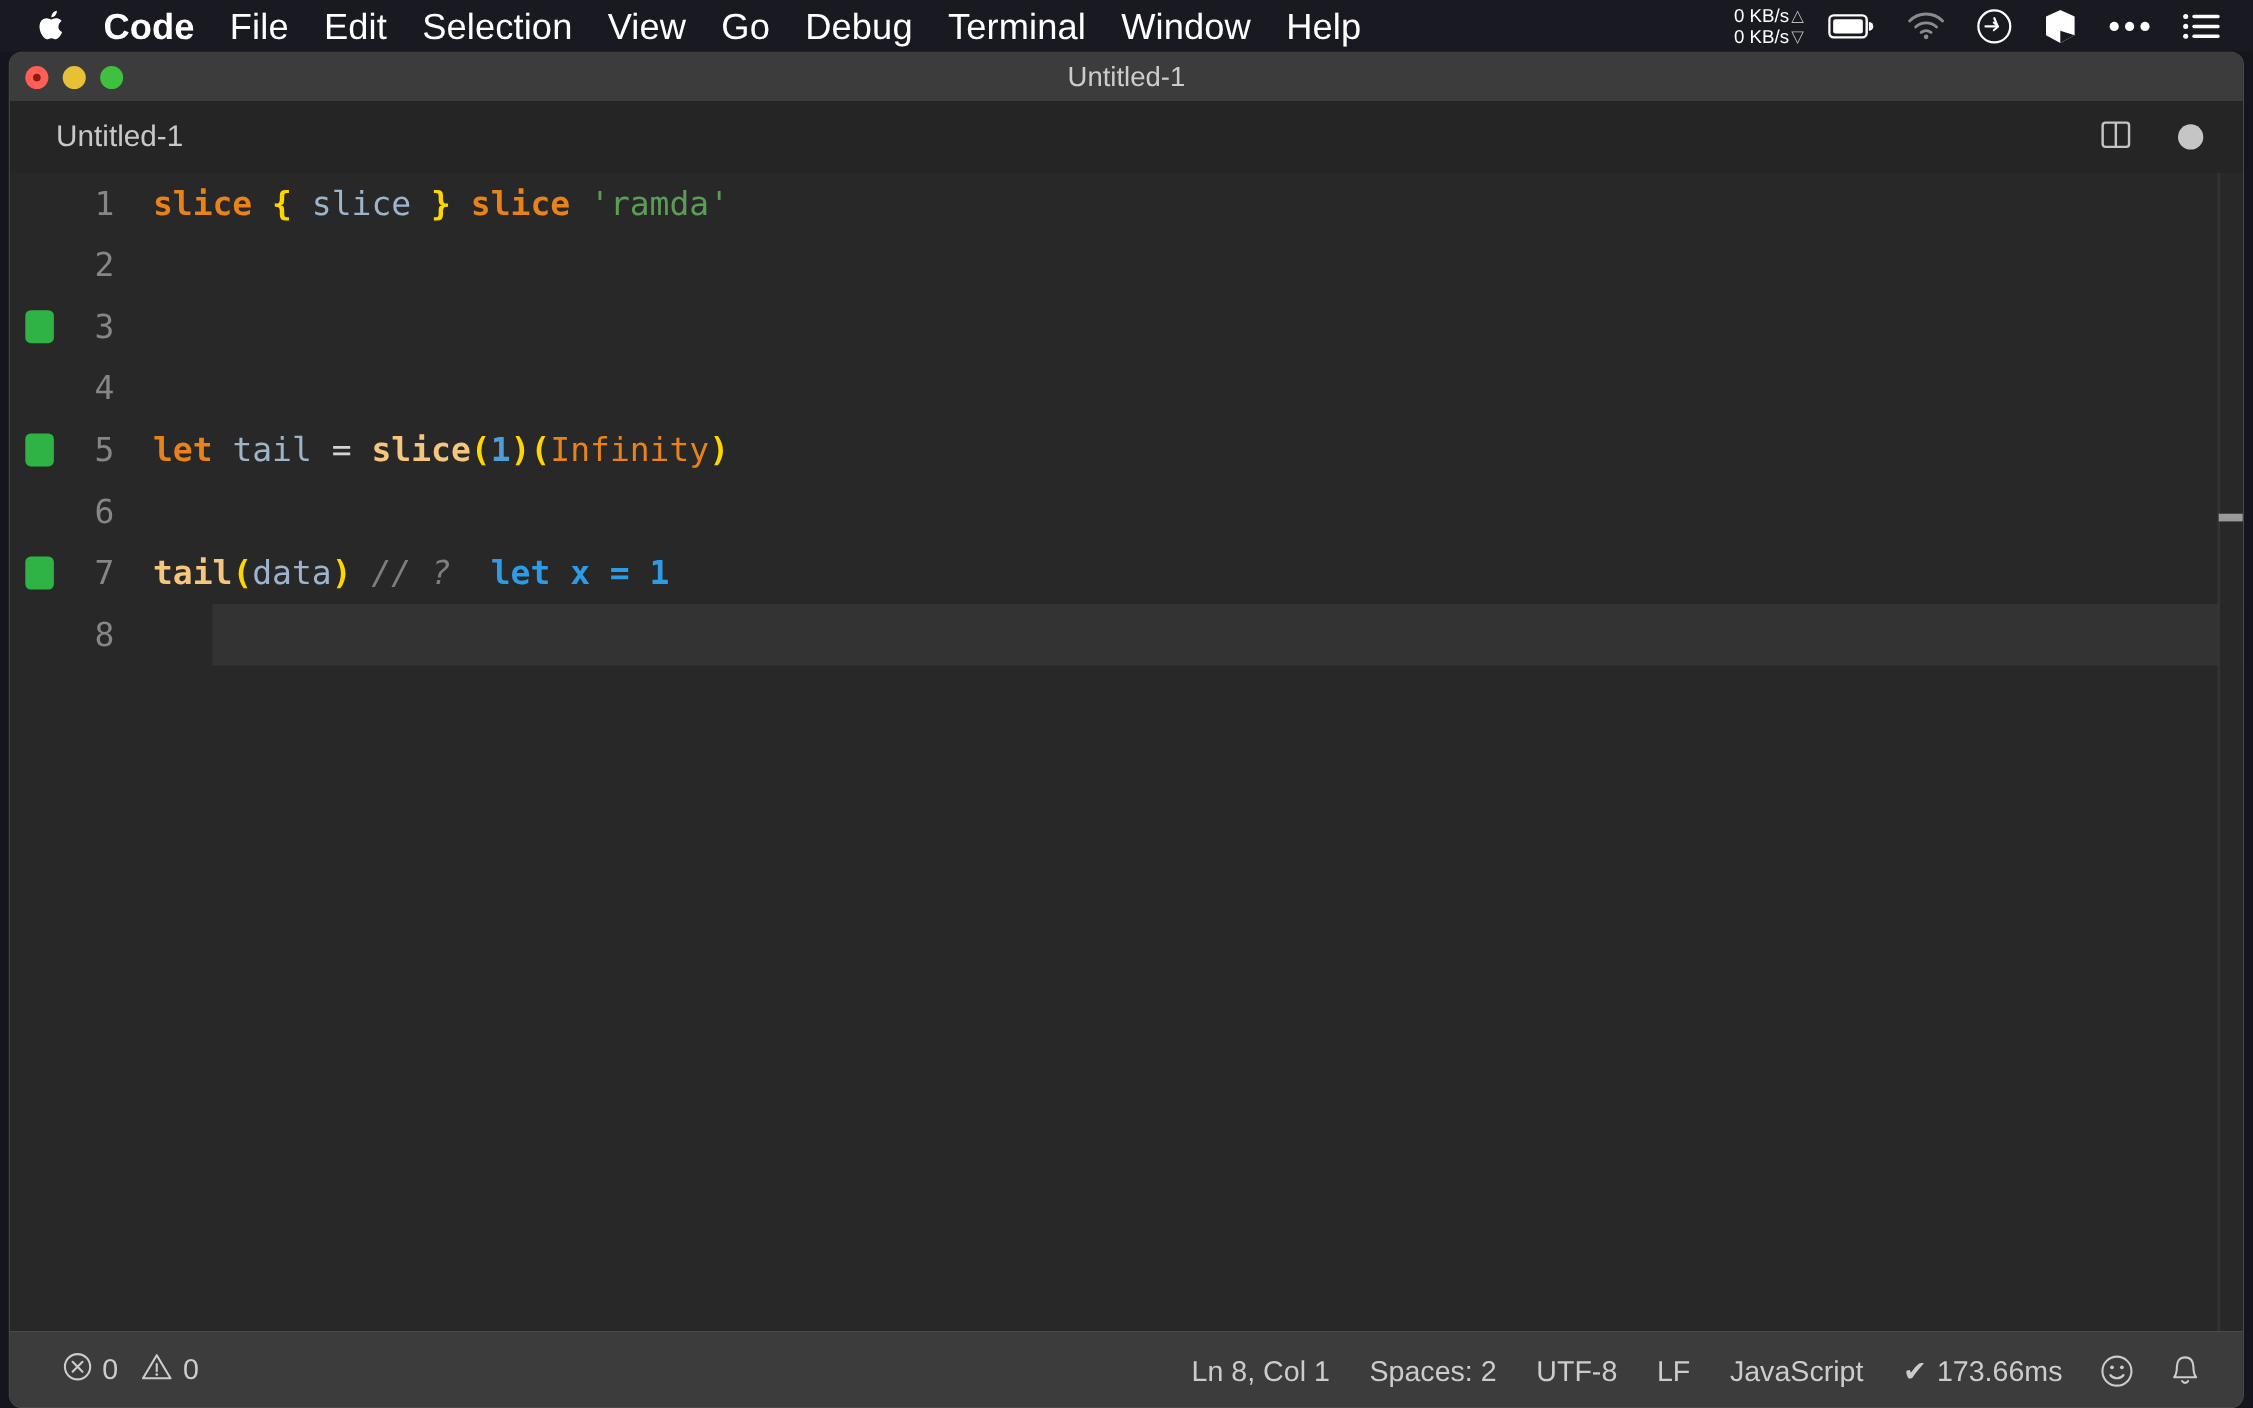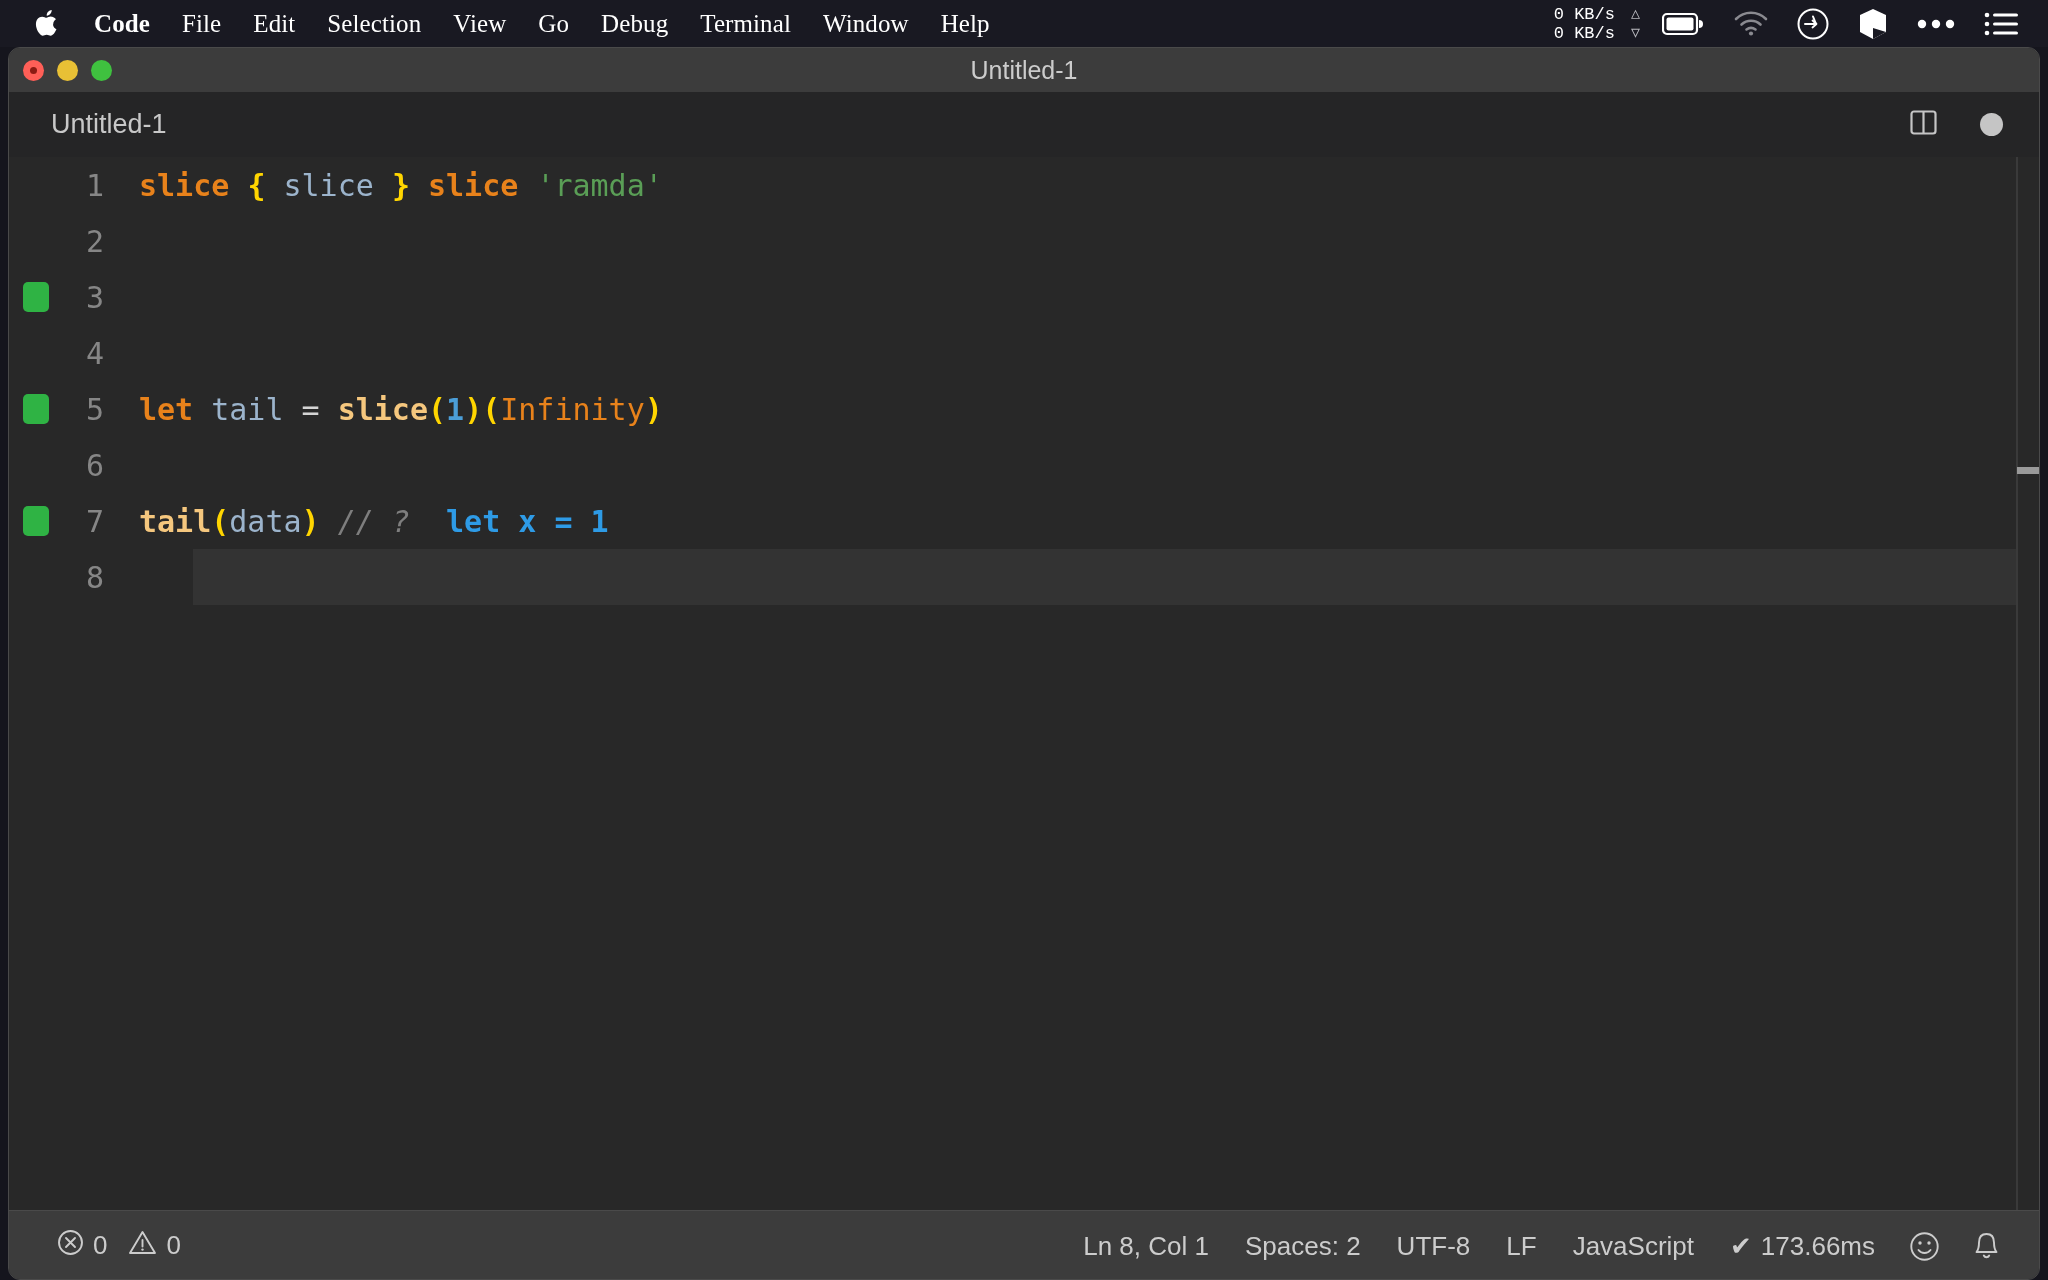--- a/index.html
+++ b/index.html
@@ -15,31 +15,31 @@
     position:absolute; top:0; left:0; width:2048px; height:47px;
     background:#191922;
     display:flex; align-items:center;
   }
   #menubar-left { display:flex; align-items:center; height:47px; }
   .apple-logo {
     width:46px; display:flex; align-items:center; justify-content:center;
     margin-left:24px; margin-right:8px;
   }
   .menu-item {
-    color:#ffffff; font-size:25px; padding:0 16px;
-    line-height:47px; white-space:nowrap; letter-spacing:0.1px;font-family:Liberation Serif, serif;
+    color:#ffffff; font-size:33px; padding:0 16px;
+    line-height:47px; white-space:nowrap; letter-spacing:0.1px;
   }
   .menu-item.bold { font-weight:bold; }
   #menubar-right {
     position:absolute; right:16px; top:0; height:47px;
     display:flex; align-items:center; gap:0px;
   }
   .mb-icon { display:flex; align-items:center; justify-content:center; padding:0 14px; height:47px; }
   #netspeed {
-    display:flex; align-items:center; gap:16px; padding:0 8px;font-family:Liberation Mono, monospace;
+    display:flex; align-items:center; gap:2px; padding:0 8px;
   }
   #netspeed .rates {
     display:flex; flex-direction:column; justify-content:center;
     color:#fff; font-size:17px; line-height:19px; font-weight:500;
   }
   #netspeed .arrows {
     display:flex; flex-direction:column; justify-content:center;
     color:#b9b9bf; font-size:15px; line-height:19px;
   }
 

